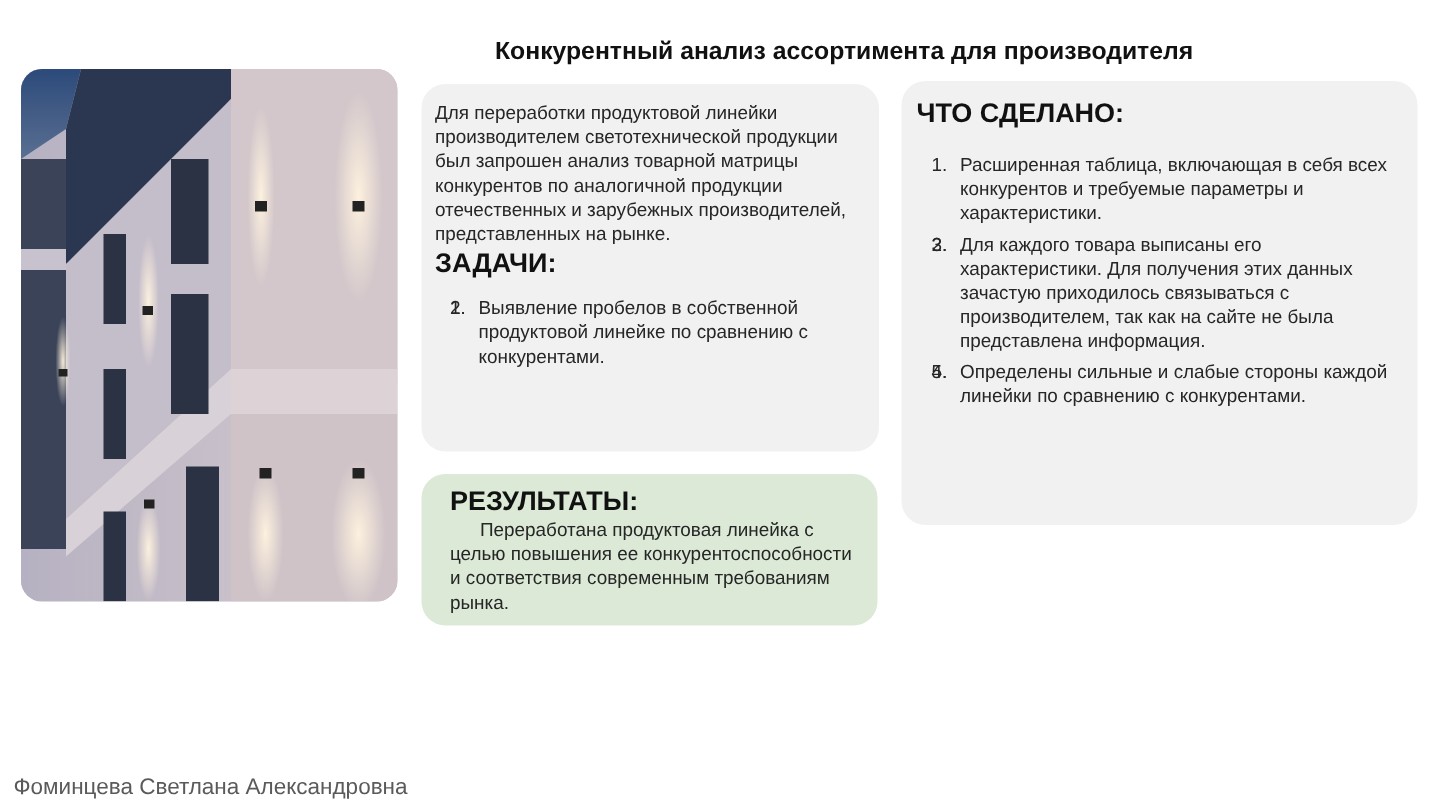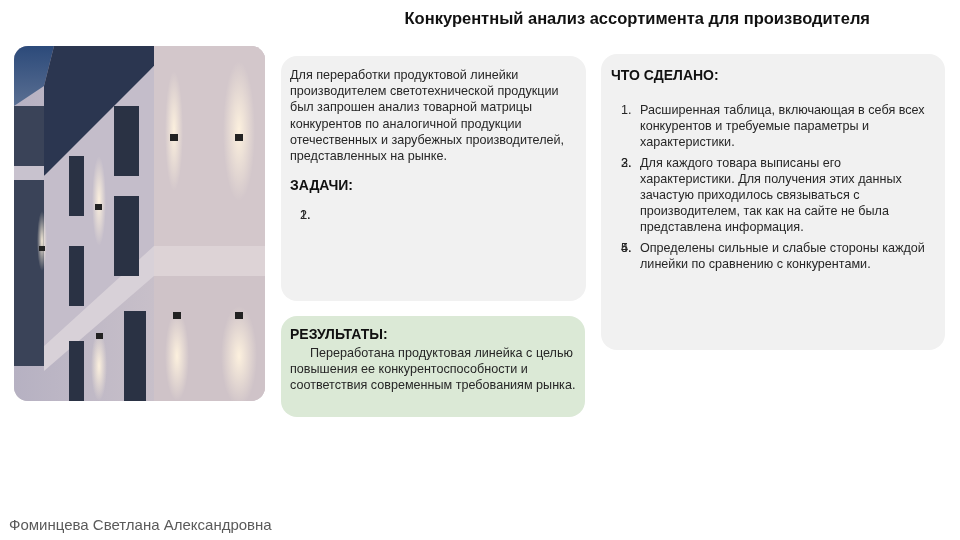--- a/index.html
+++ b/index.html
@@ -1,50 +1,50 @@
 <!DOCTYPE html>
 <html><head>
 <meta charset="utf-8">
 <style>
   * { box-sizing: border-box; margin: 0; padding: 0; }
   html, body { width: 960px; height: 540px; background: #ffffff; overflow: hidden; }
   body { position: relative; font-family: "Liberation Sans", sans-serif; color: #1f1f1f; }
 
   .title {
-    position: absolute; left: 330px; top: 8px; width: 540px;
-    text-align: right; font-weight: bold; font-size: 16.5px; line-height: 21px; color: #111;
+    position: absolute; left: 330px; top: 24px; width: 540px;
+    text-align: left; font-weight: bold; font-size: 16.5px; line-height: 21px; color: #111;
   }
 
   .photo {
     position: absolute; left: 14px; top: 46px; width: 251px; height: 355px;
     border-radius: 14px; overflow: hidden;
     background: linear-gradient(180deg, #c9c2c9 0%, #cfc7cc 60%, #c6bfc7 100%);
   }
   .photo svg { display: block; width: 100%; height: 100%; }
 
   .card {
     position: absolute; border-radius: 16px; padding: 10px 10px 10px 10px;
     font-size: 12.6px; line-height: 16.2px;
   }
   .card.grey { background: #f1f1f1; }
   .card.green { background: #dbe9d6; }
 
   .card-intro { left: 281px; top: 56px; width: 305px; height: 245px; padding: 10px 8px 10px 9px; }
-  .card-results { left: 281px; top: 316px; width: 304px; height: 101px; padding: 9px 8px 8px 9px; }
+  .card-results { left: 281px; top: 316px; width: 304px; height: 101px; padding: 9px 8px 8px 19px; }
   .card-done { left: 601px; top: 54px; width: 344px; height: 296px; padding: 10px 10px 10px 10px; }
 
-  .heading { font-weight: bold; font-size: 14px; line-height: 18px; color: #111; }
+  .heading { font-weight: bold; font-size: 18px; line-height: 18px; color: #111; }
   .para { color: #262626; }
 
   ol.list { list-style: none; }
   ol.list li { position: relative; padding-left: 29px; color: #262626; }
   ol.list li .num { position: absolute; left: 10px; top: 0; }
 
   .intro-text { margin-top: 1px; }
-  .tasks-heading { margin-top: 12px; }
+  .tasks-heading { margin-top: 2px; }
   .tasks-list { margin-top: 13px; }
 
   .results-text { margin-top: 2px; text-indent: 20px; }
 
   .done-heading { margin-top: 2px; }
   .done-list { margin-top: 18px; }
   .done-list li { margin-bottom: 4px; }
 
   .footer {
     position: absolute; left: 9px; top: 516px; font-size: 15px; color: #5a5a5a;
@@ -104,21 +104,21 @@
     <rect x="221" y="266" width="8" height="7" fill="#222"></rect>
     <rect x="82" y="287" width="7" height="6" fill="#222"></rect>
   </svg>
 </div>
 
 <div class="card grey card-intro">
   <div class="para intro-text">Для переработки продуктовой линейки производителем светотехнической продукции был запрошен анализ товарной матрицы конкурентов по аналогичной продукции отечественных и зарубежных производителей, представленных на рынке.</div>
   <div class="heading tasks-heading">ЗАДАЧИ:</div>
   <ol class="list tasks-list">
     <li><span class="num">1.</span></li>
-    <li><span class="num">2.</span></li>
+    <li><span class="num">2.</span><span>Выявление пробелов в собственной продуктовой линейке по сравнению с конкурентами.</span></li>
   </ol>
 </div>
 
 <div class="card green card-results">
   <div class="heading">РЕЗУЛЬТАТЫ:</div>
   <div class="para results-text">Переработана продуктовая линейка с целью повышения ее конкурентоспособности и соответствия современным требованиям рынка.</div>
 </div>
 
 <div class="card grey card-done">
   <div class="heading done-heading">ЧТО СДЕЛАНО:</div>

